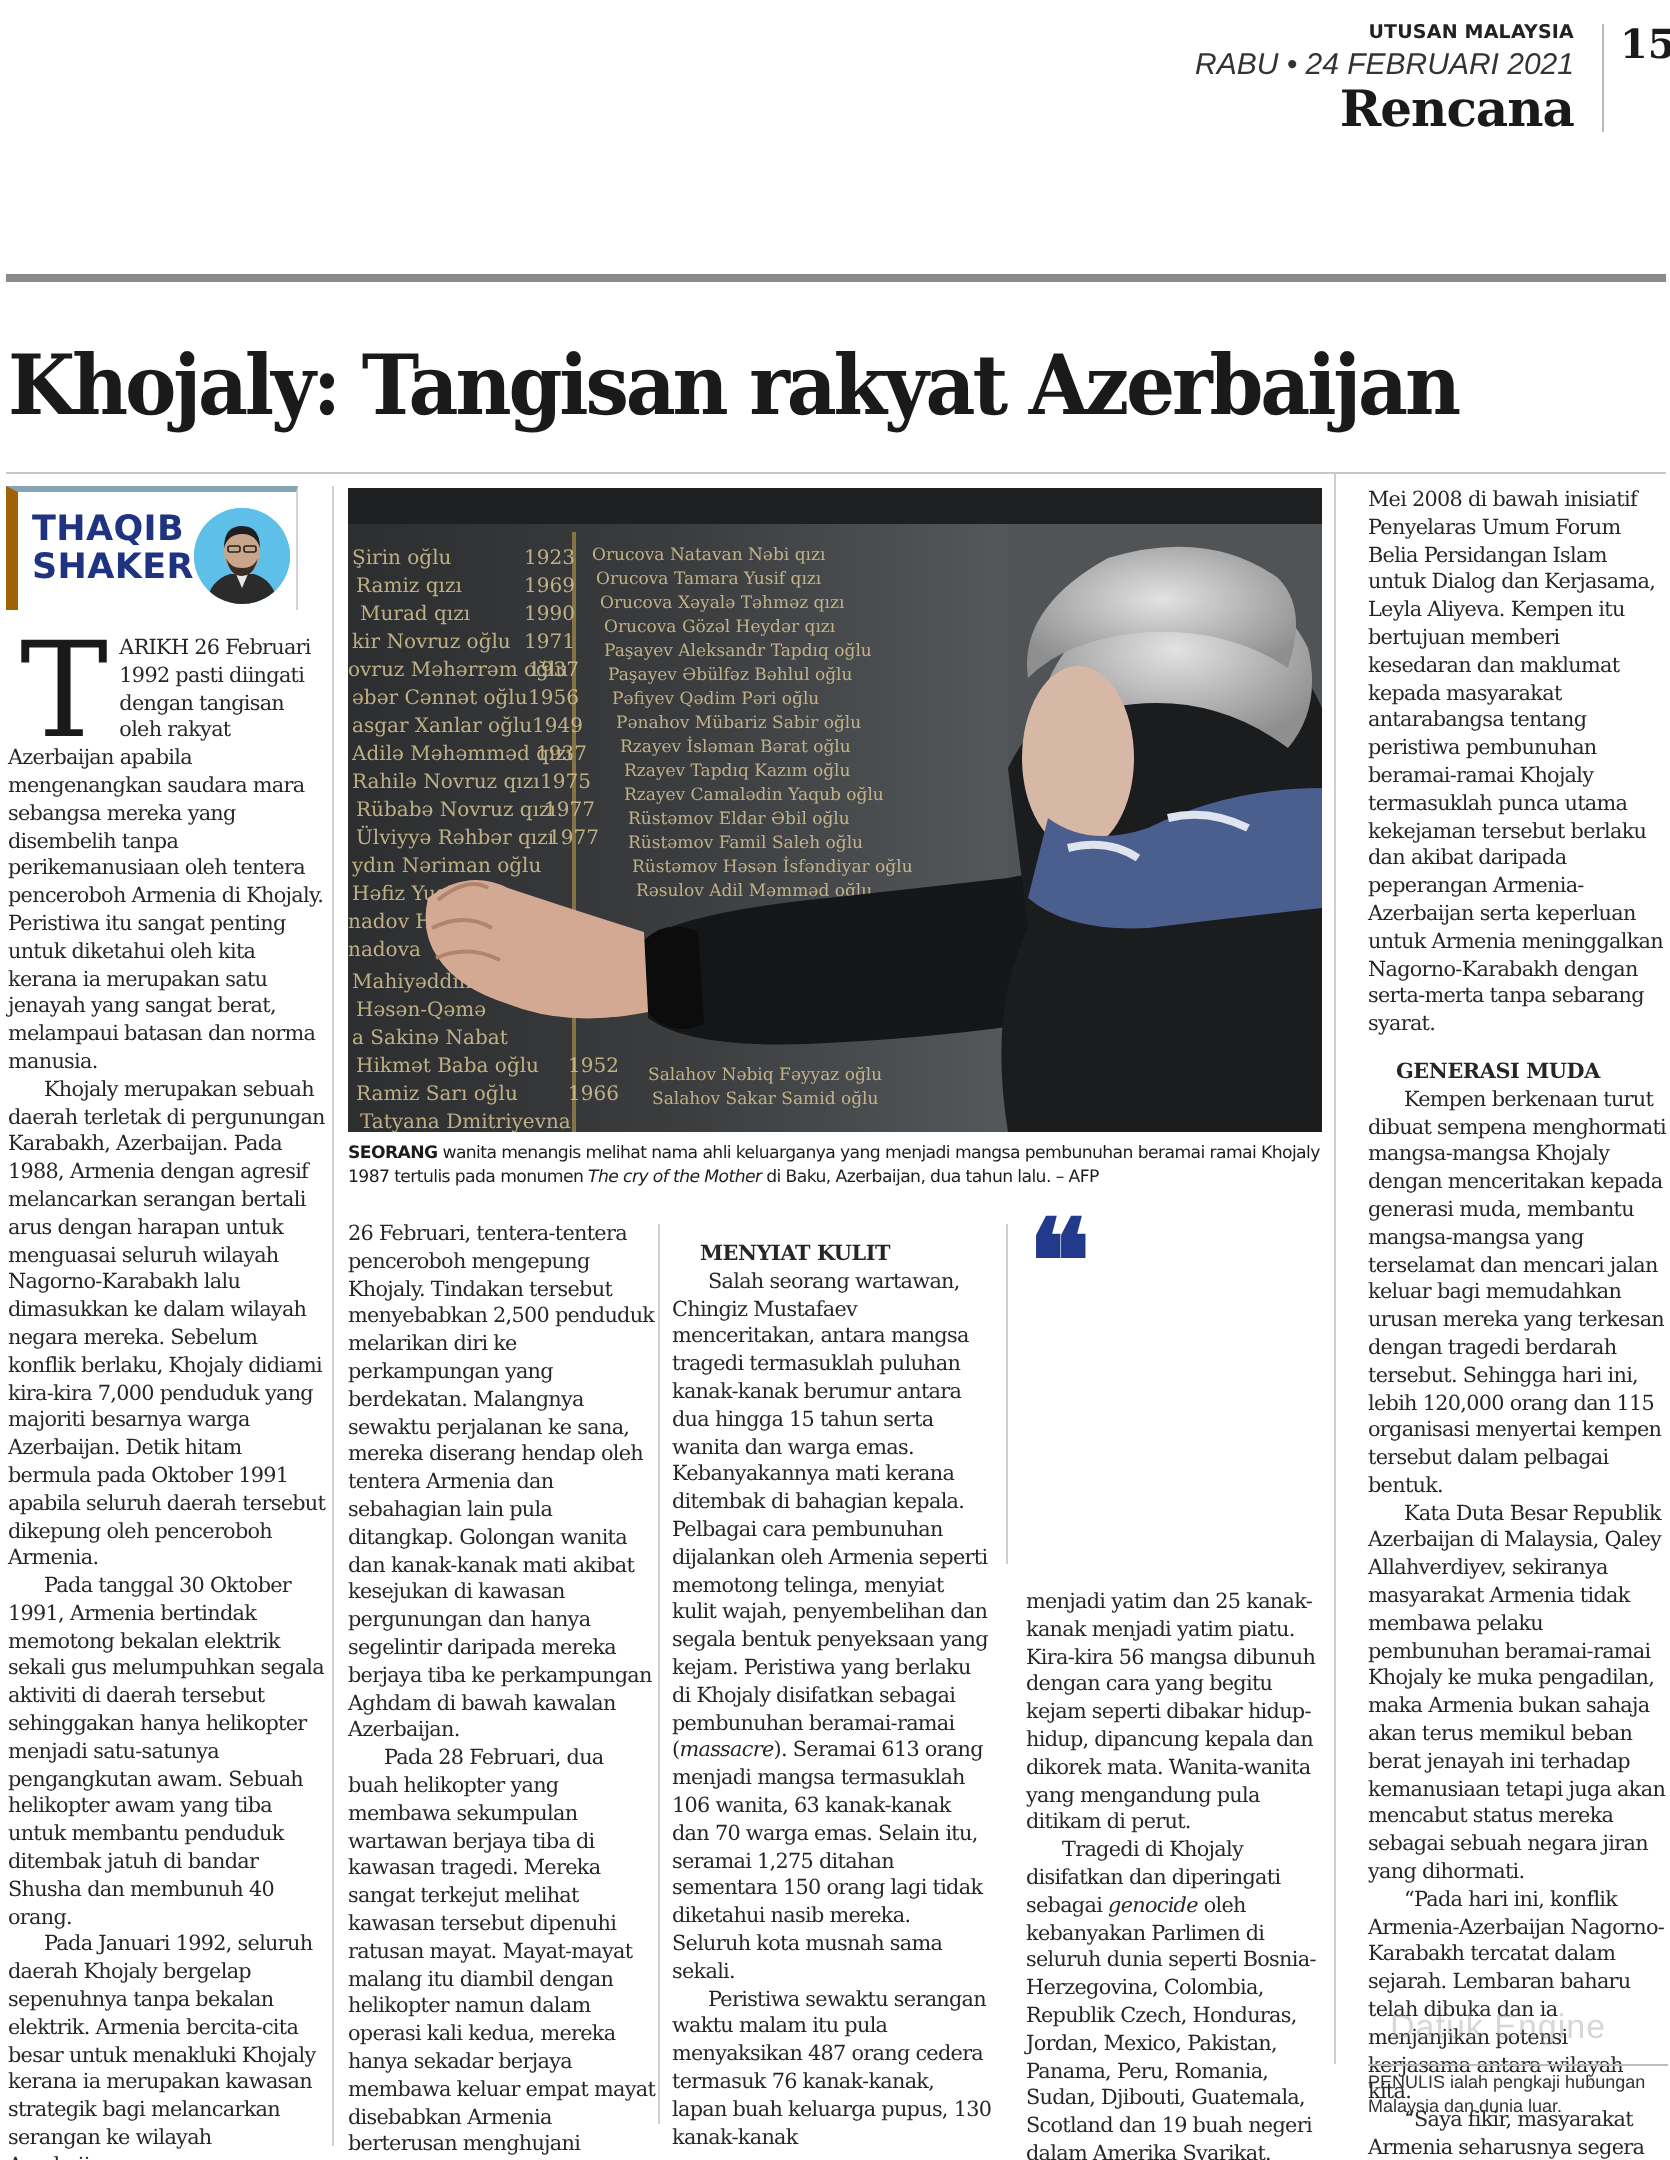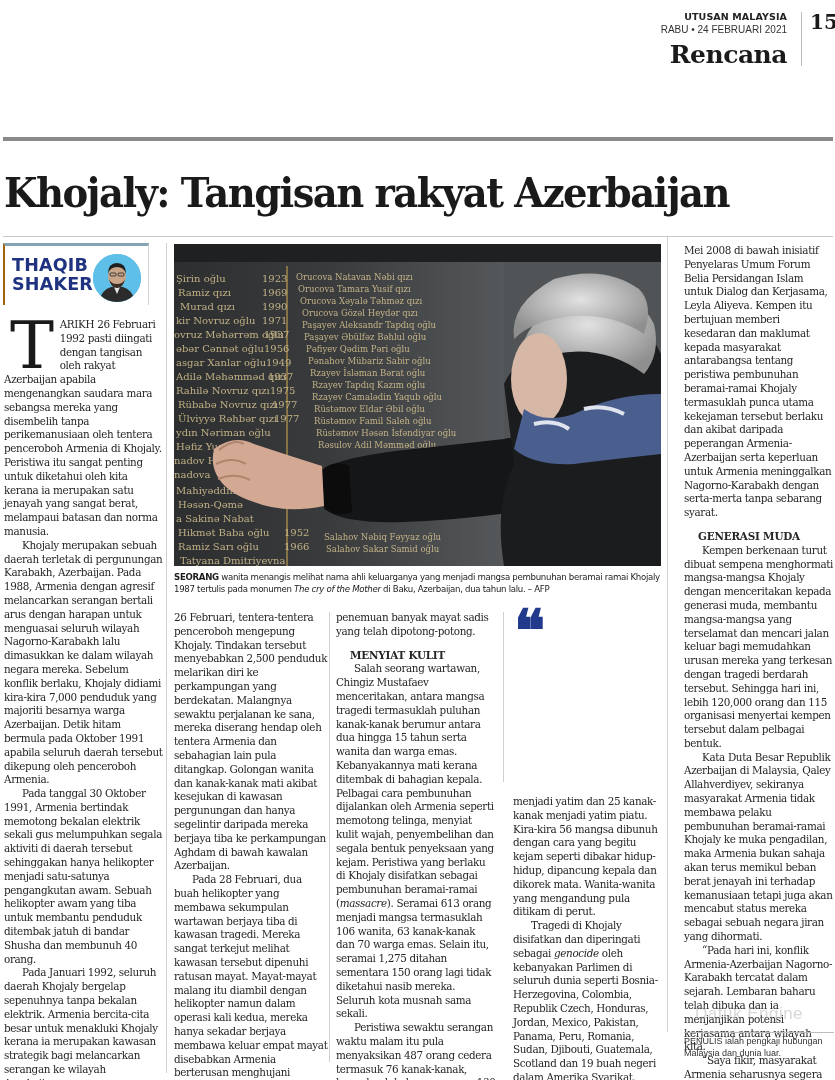--- a/index.html
+++ b/index.html
@@ -1,33 +1,33 @@
 <!DOCTYPE html>
 <html><head>
 <meta charset="utf-8">
 <style>
   * { box-sizing: border-box; margin: 0; padding: 0; }
   html, body { width: 835px; height: 1080px; background: #ffffff; overflow: hidden; }
   body { position: relative; font-family: "DejaVu Serif", "Liberation Serif", serif; color: #1e1e1e; }
 
   .masthead { position: absolute; top: 0; left: 0; width: 835px; height: 80px; }
   .mast-paper { position: absolute; right: 48px; top: 11px; font-family: "DejaVu Sans", sans-serif; font-weight: bold; font-size: 9.5px; letter-spacing: 0.1px; color: #222; text-align: right; margin-left: 48px; }
-  .mast-date { position: absolute; right: 48px; top: 24px; font-family: "Liberation Sans", sans-serif; font-size: 10px; color: #333; text-align: right; }
+  .mast-date { position: absolute; right: 48px; top: 24px; font-family: "Liberation Sans", sans-serif; font-size: 15px; color: #333; text-align: right; font-style: italic; }
   .mast-section { position: absolute; right: 48px; top: 40px; font-family: "DejaVu Serif", serif; font-weight: bold; font-size: 25px; color: #1a1a1a; letter-spacing: -0.5px; }
   .mast-divider { position: absolute; left: 801px; top: 12px; width: 1px; height: 54px; background: #bbb; }
   .mast-page { position: absolute; left: 810px; top: 10px; font-family: "DejaVu Serif", serif; font-weight: bold; font-size: 20px; color: #1a1a1a; }
 
   .top-rule { position: absolute; left: 3px; top: 137px; width: 830px; height: 4px; background: #8a8a8a; }
 
   .headline { position: absolute; left: 4px; top: 168px; width: 830px; font-family: "DejaVu Serif", serif; font-weight: bold; font-size: 41.5px; letter-spacing: -1.7px; color: #1a1a1a; white-space: nowrap; transform: scaleX(0.93); transform-origin: left top; }
 
   .head-rule { position: absolute; left: 3px; top: 236px; width: 830px; height: 1px; background: #c8c8c8; }
   .col-rule { position: absolute; width: 1px; background: #cfcfcf; }
 
-  .author-box { position: absolute; left: 3px; top: 243px; width: 146px; height: 62px; border-top: 3px solid #86a5b4; border-left: 2px solid #a16207; border-right: 1px solid #d2d2d2; }
+  .author-box { position: absolute; left: 3px; top: 243px; width: 146px; height: 62px; border-top: 3px solid #86a5b4; border-left: 6px solid #a16207; border-right: 1px solid #d2d2d2; }
   .author-name { position: absolute; left: 7px; top: 10px; font-family: "DejaVu Sans", sans-serif; font-weight: bold; font-size: 17.5px; line-height: 18.5px; color: #1f3380; letter-spacing: 0.2px; }
   .author-photo { position: absolute; left: 88px; top: 8px; width: 48px; height: 48px; border-radius: 50%; background: #5ec0e8; overflow: hidden; }
 
   .body-text { position: absolute; font-family: "DejaVu Serif", serif; font-size: 10.4px; line-height: 13.8px; color: #262626; letter-spacing: -0.35px; }
   .body-text p { text-indent: 18px; }
   .body-text p.noind { text-indent: 0; }
   .body-text .subhead { font-weight: bold; text-indent: 0; padding-left: 14px; margin-top: 10px; letter-spacing: -0.2px; }
   .dropcap { float: left; font-family: "DejaVu Serif", serif; font-size: 66px; line-height: 52px; font-weight: normal; margin: 2px 6px -2px 6px; color: #1a1a1a; }
 
   .photo { position: absolute; left: 174px; top: 244px; width: 487px; height: 322px; background: #ef4444; overflow: hidden; }
@@ -184,21 +184,20 @@
   <b>SEORANG</b><span> wanita menangis melihat nama ahli keluarganya yang menjadi mangsa pembunuhan beramai ramai Khojaly 1987 tertulis pada monumen </span><i>The cry of the Mother</i><span> di Baku, Azerbaijan, dua tahun lalu. – AFP</span>
 </div>
 
 <div class="body-text" style="left:174px; top:611px; width:155px;">
   <p class="noind">26 Februari, tentera-tentera penceroboh mengepung Khojaly. Tindakan tersebut menyebabkan 2,500 penduduk melarikan diri ke perkampungan yang berdekatan. Malangnya sewaktu perjalanan ke sana, mereka diserang hendap oleh tentera Armenia dan sebahagian lain pula ditangkap. Golongan wanita dan kanak-kanak mati akibat kesejukan di kawasan pergunungan dan hanya segelintir daripada mereka berjaya tiba ke perkampungan Aghdam di bawah kawalan Azerbaijan.</p>
   <p>Pada 28 Februari, dua buah helikopter yang membawa sekumpulan wartawan berjaya tiba di kawasan tragedi. Mereka sangat terkejut melihat kawasan tersebut dipenuhi ratusan mayat. Mayat-mayat malang itu diambil dengan helikopter namun dalam operasi kali kedua, mereka hanya sekadar berjaya membawa keluar empat mayat disebabkan Armenia berterusan menghujani mereka dengan peluru.</p>
 
 </div>
 
 <div class="body-text" style="left:336px; top:611px; width:160px;">
-  <p class="noind">penemuan banyak mayat sadis yang telah dipotong-potong.</p>
   <p class="subhead">MENYIAT KULIT</p>
   <p>Salah seorang wartawan, Chingiz Mustafaev menceritakan, antara mangsa tragedi termasuklah puluhan kanak-kanak berumur antara dua hingga 15 tahun serta wanita dan warga emas. Kebanyakannya mati kerana ditembak di bahagian kepala. Pelbagai cara pembunuhan dijalankan oleh Armenia seperti memotong telinga, menyiat kulit wajah, penyembelihan dan segala bentuk penyeksaan yang kejam. Peristiwa yang berlaku di Khojaly disifatkan sebagai pembunuhan beramai-ramai (<i>massacre</i>). Seramai 613 orang menjadi mangsa termasuklah 106 wanita, 63 kanak-kanak dan 70 warga emas. Selain itu, seramai 1,275 ditahan sementara 150 orang lagi tidak diketahui nasib mereka. Seluruh kota musnah sama sekali.</p>
   <p>Peristiwa sewaktu serangan waktu malam itu pula menyaksikan 487 orang cedera termasuk 76 kanak-kanak, lapan buah keluarga pupus, 130 kanak-kanak</p>
 </div>
 
 <div class="pq-rule"></div>
 <div class="pullquote">
   <span class="pq-mark">❝</span>
 </div>
 

